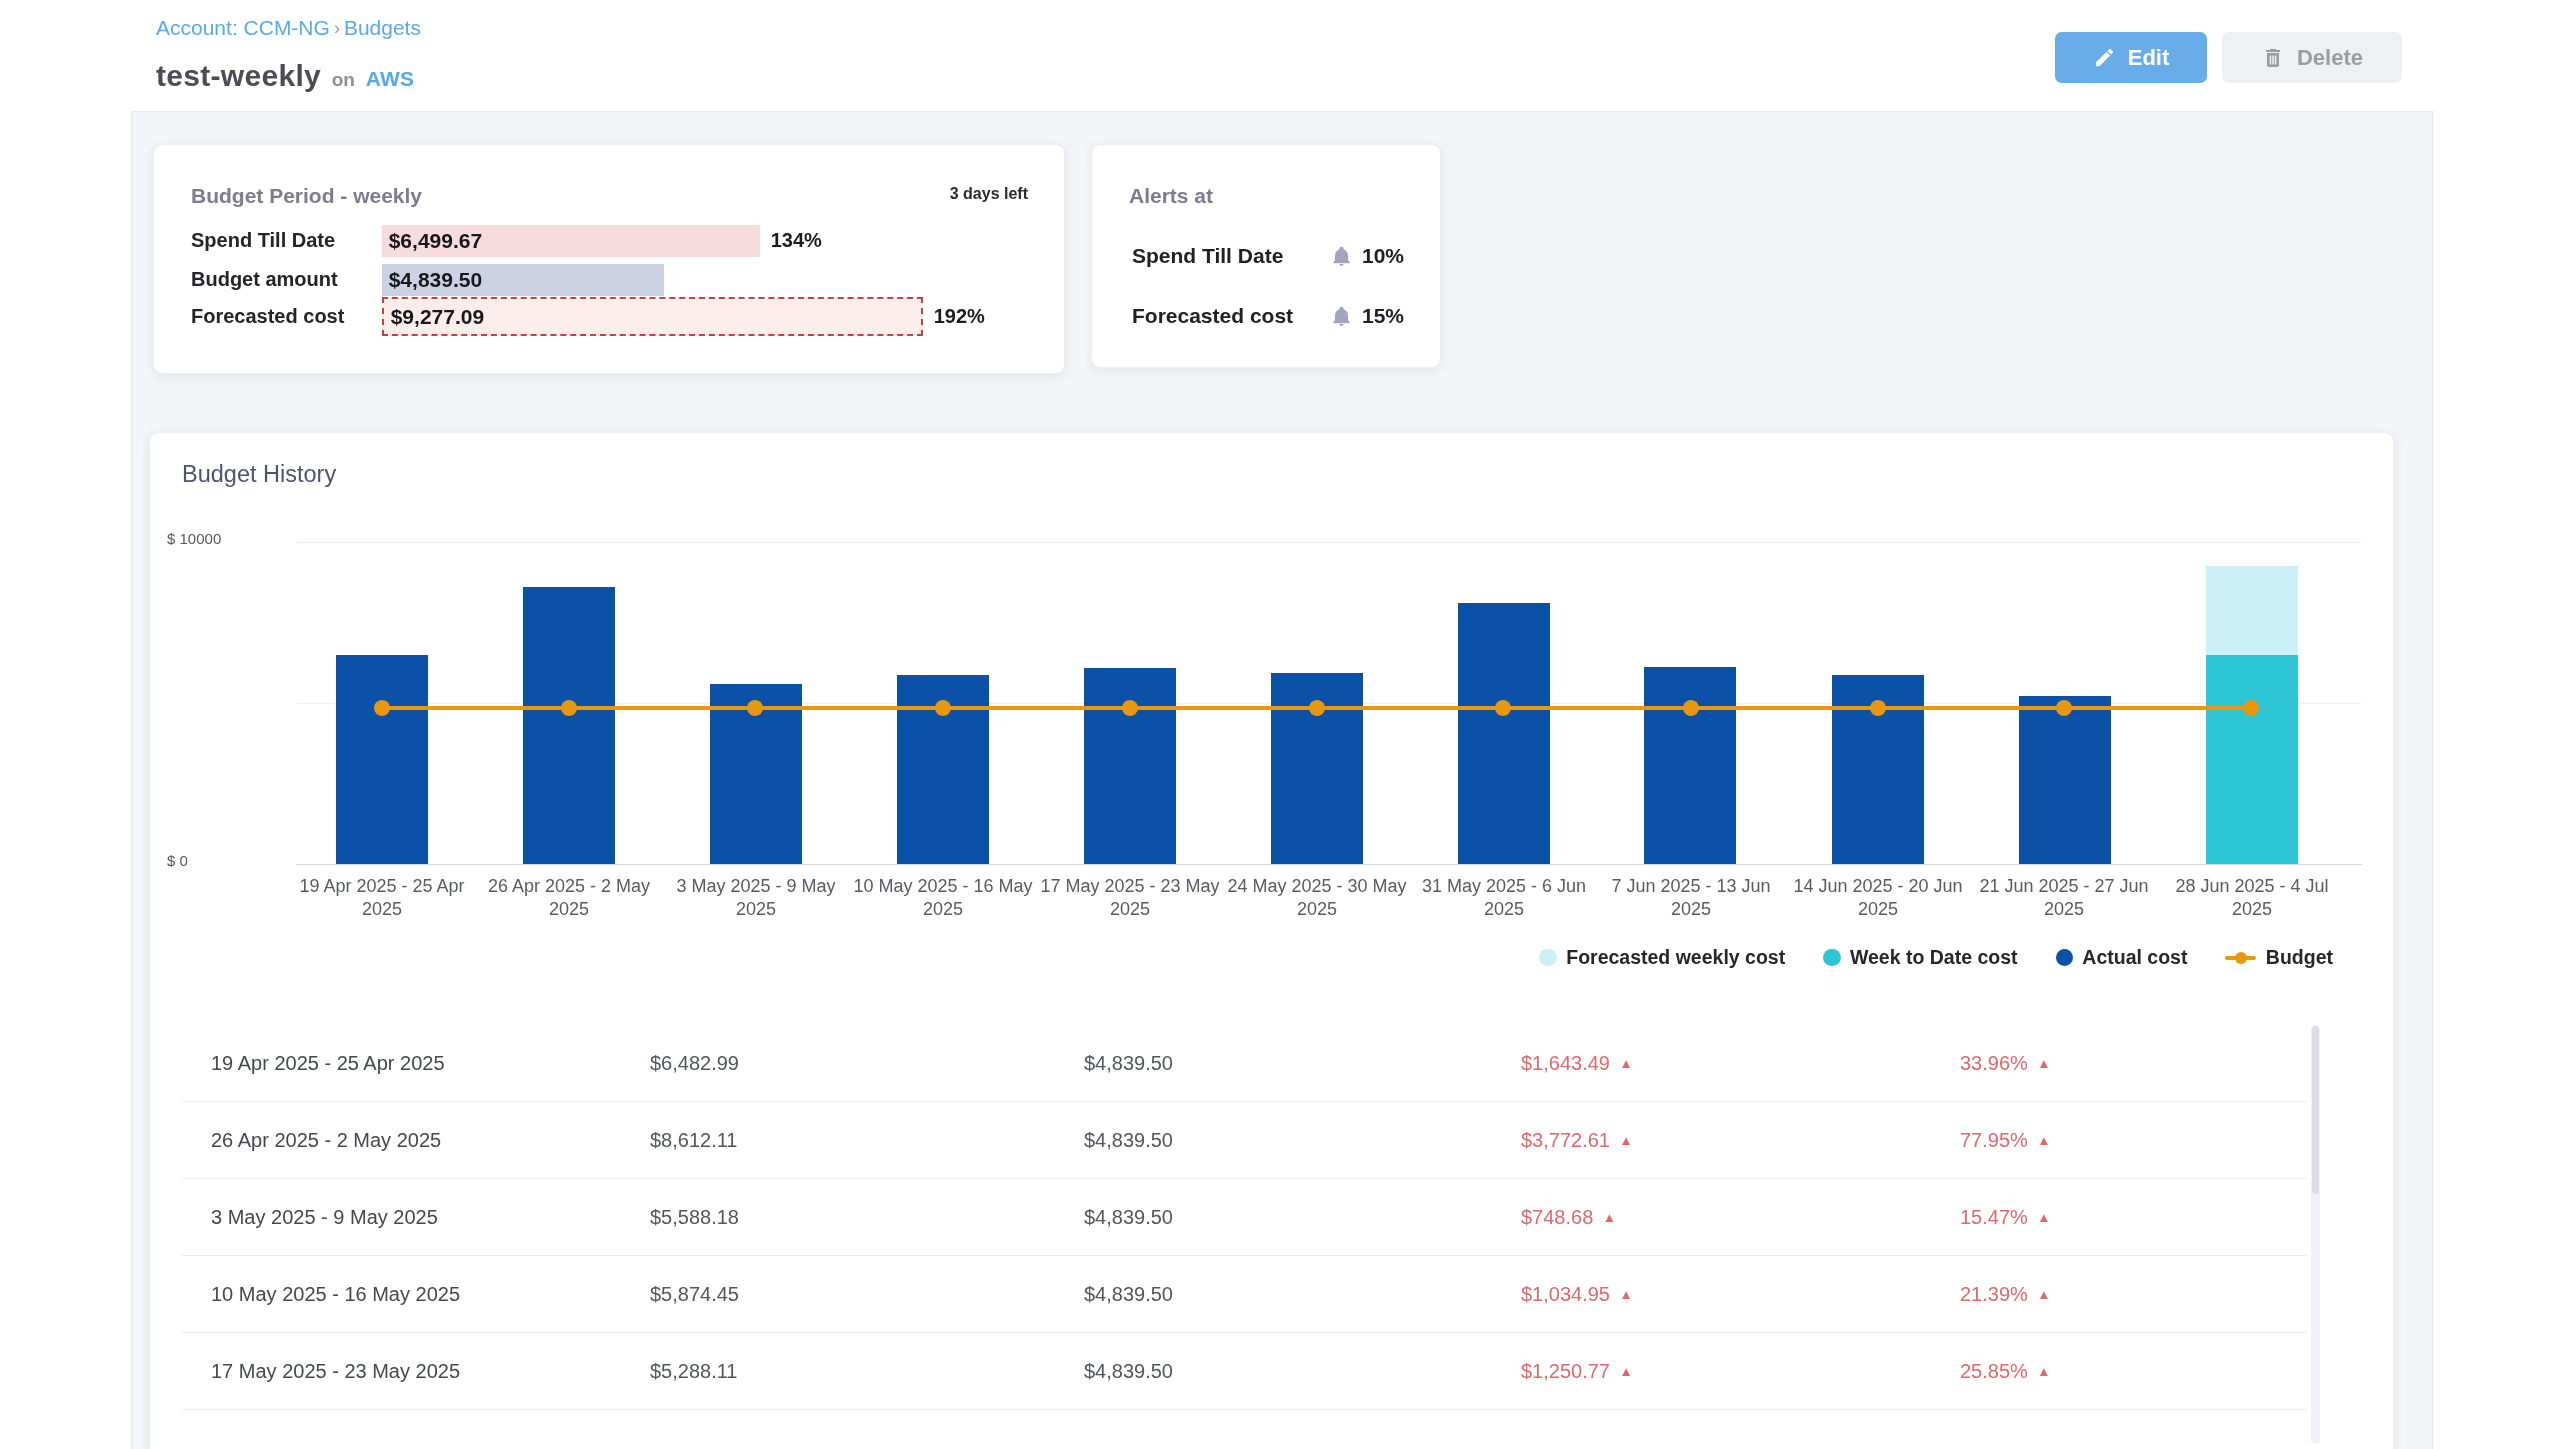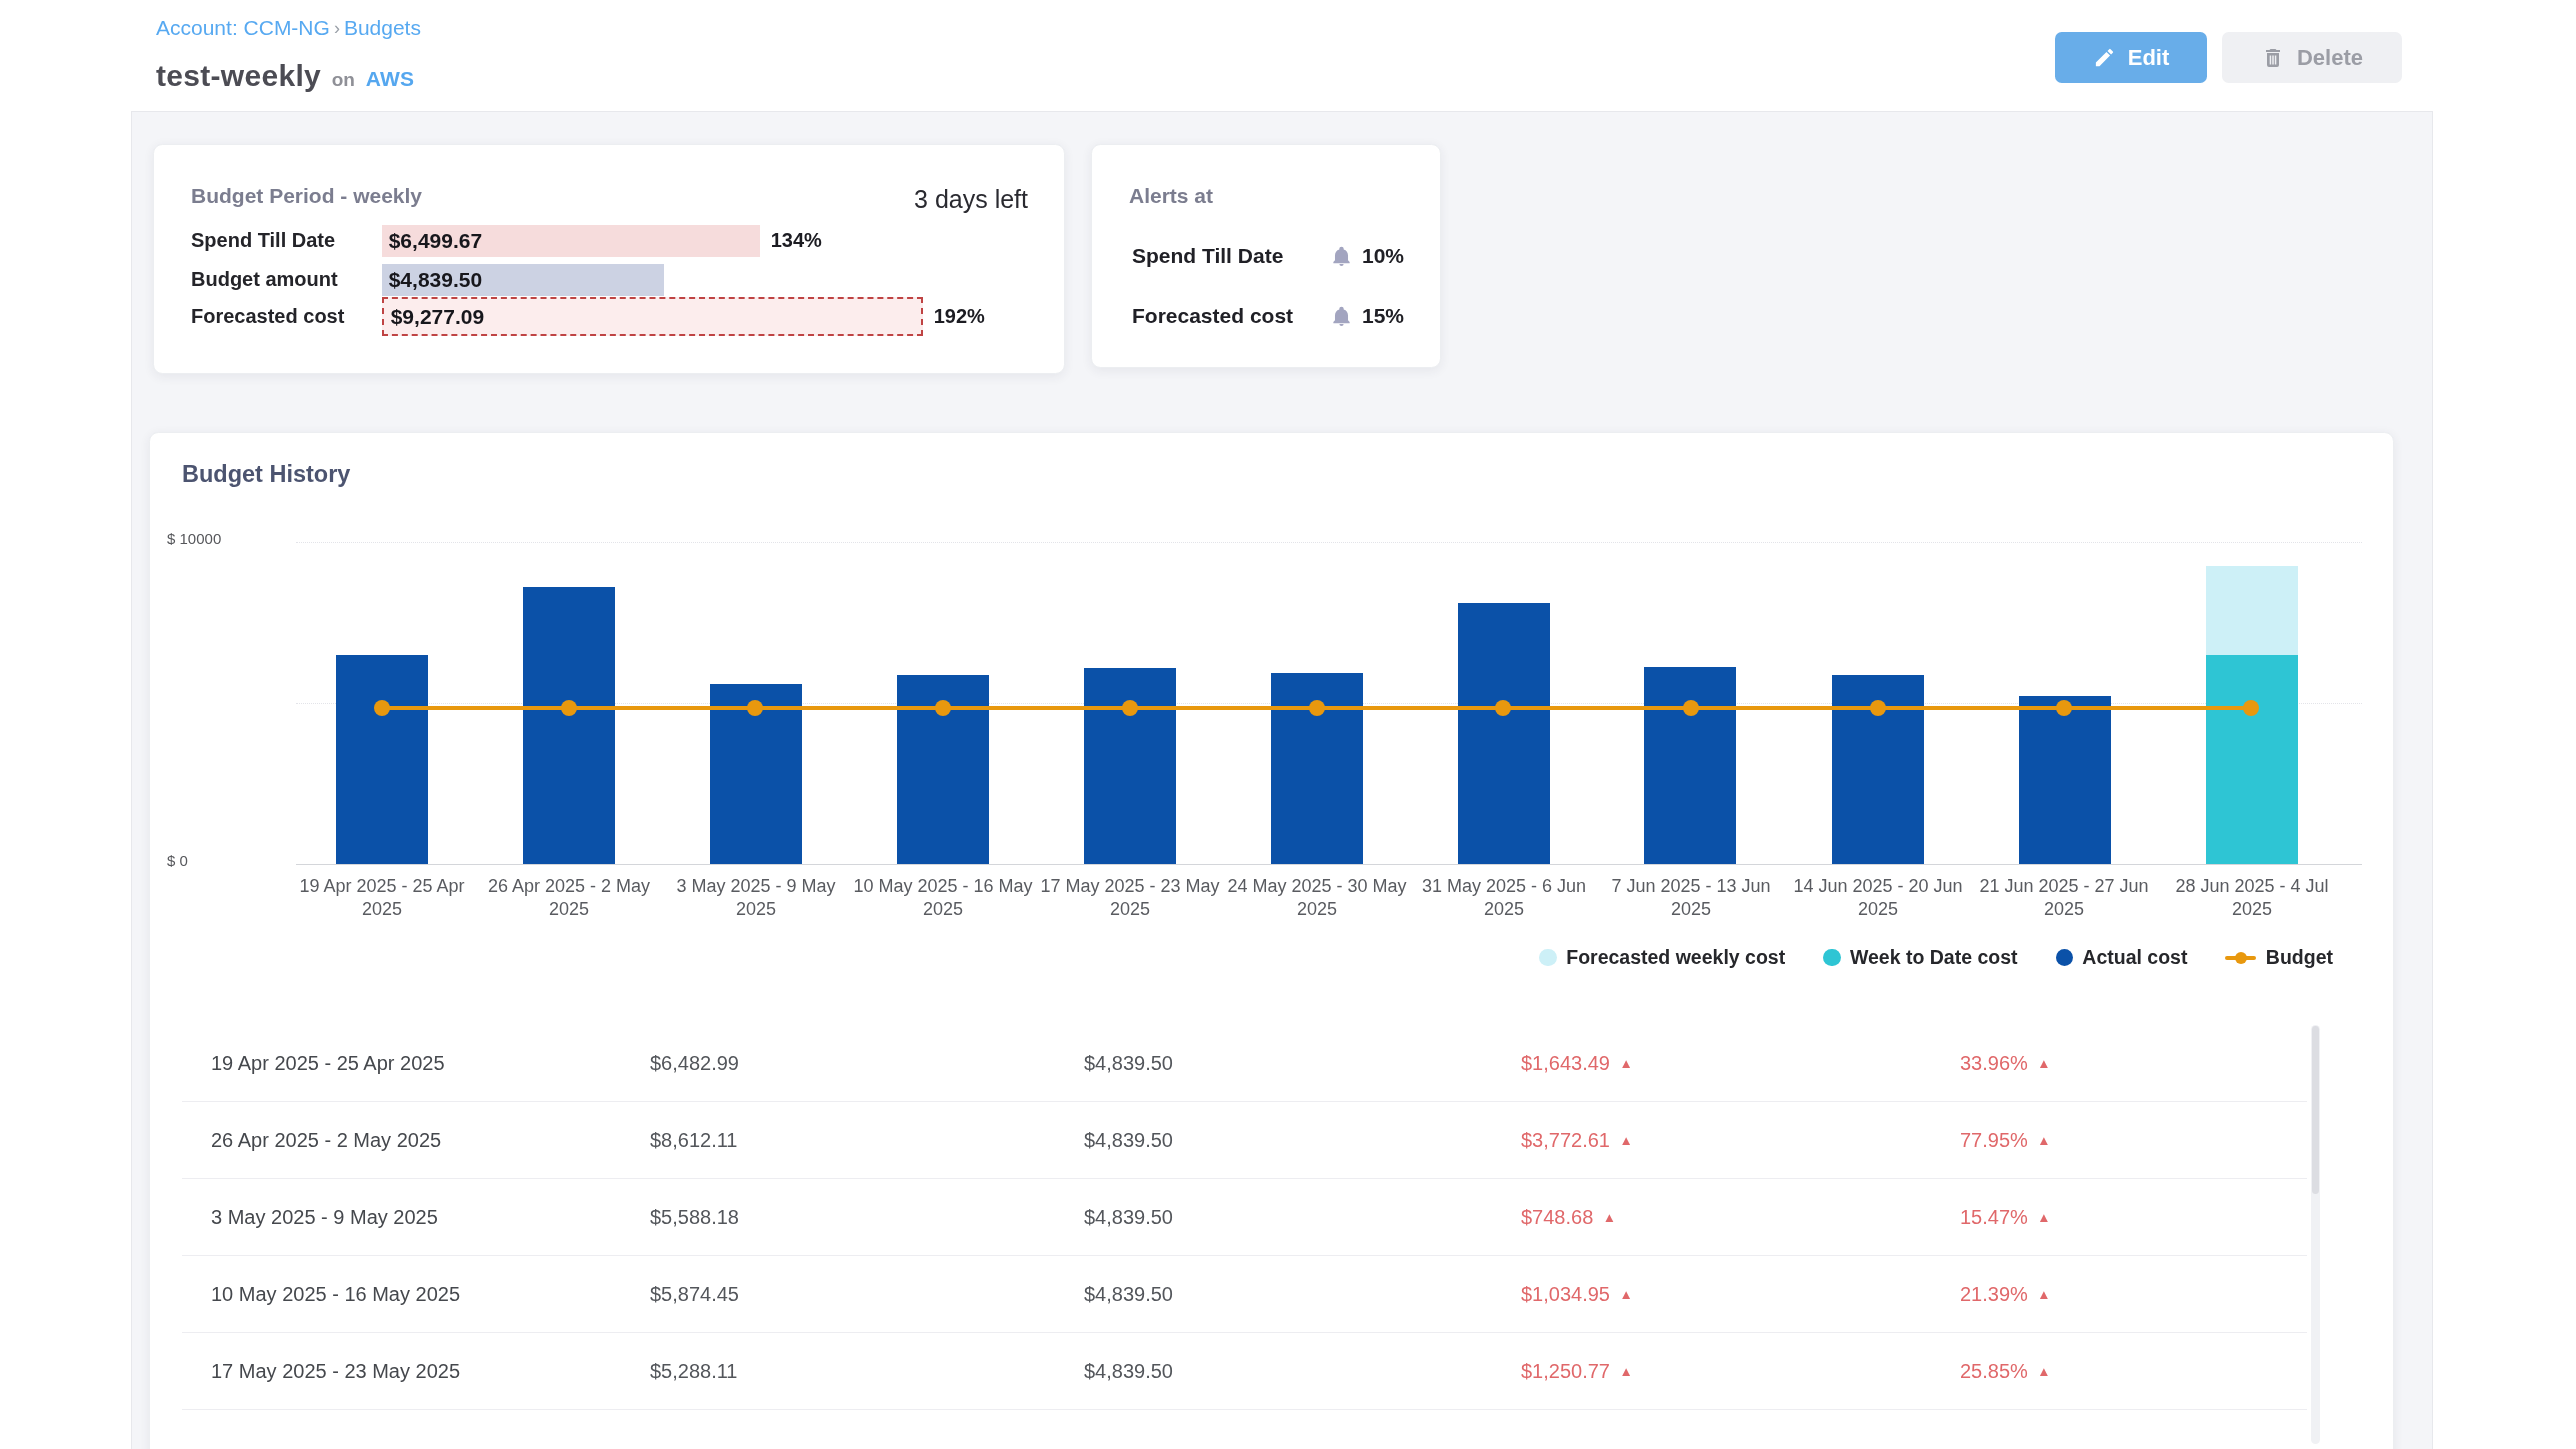--- a/index.html
+++ b/index.html
@@ -22,38 +22,38 @@
   .delete-btn { left:2222px; width:180px; background:#eff0f3; color:#9b9da5; }
   
   .panel { position:absolute; left:131px; top:111px; width:2302px; height:1338px;
     background:#f4f5f8; border:1.3px solid #e7e8ec; border-bottom:none; box-sizing:border-box; }
   .card { position:absolute; background:#ffffff; border-radius:9.4px;
     box-shadow:0 2.7px 10.7px rgba(40,45,70,.07); border:0.7px solid #eceef1; box-sizing:border-box; }
   .budget-card { left:153px; top:144px; width:912px; height:230px; }
   .alerts-card { left:1091px; top:144px; width:350px; height:224px; }
   .history-card { left:149px; top:432px; width:2245px; height:1087px; }
   .card-title { position:absolute; left:37px; top:39px; font-size:21px; color:#7b7d8f; font-weight:600; }
-  .days-left { position:absolute; right:36px; top:40px; font-size:25px; color:#2a2a30; font-weight:400; }
+  .days-left { position:absolute; right:36px; top:40px; font-size:16px; color:#2a2a30; font-weight:700; }
   
   .metric-row { position:absolute; left:37px; right:20px; height:39px; display:flex; align-items:center; }
   .metric-label { width:191px; font-size:20px; font-weight:600; color:#242429; flex:0 0 191px; }
   .metric-bar { height:32px; display:flex; align-items:center; box-sizing:border-box; flex:0 0 auto; }
   .metric-bar.spend { background:#f6dcdc; }
   .metric-bar.budget { background:#ccd2e3; }
   .metric-bar.forecast { background:#fceded; border:2px dashed #bf4343; height:39px; }
   .metric-value { font-size:21px; font-weight:bold; color:#17171c; padding-left:6.7px; white-space:nowrap; }
   .metric-pct { font-size:20px; font-weight:600; color:#1c1c22; margin-left:10.7px; }
   
   .alert-row { position:absolute; left:40px; right:36px; height:36px; display:flex;
     justify-content:space-between; align-items:center; }
   .alert-label { font-size:21px; font-weight:600; color:#202026; }
   .alert-right { display:flex; align-items:center; gap:9.4px; }
   .alert-pct { font-size:21px; font-weight:600; color:#202026; }
   
-  .history-title { position:absolute; left:32px; top:28px; font-size:23.5px; font-weight:bold; color:#4c5470; }
+  .history-title { position:absolute; left:32px; top:28px; font-size:23.5px; font-weight:normal; color:#4c5470; }
   #chart-plot { position:absolute; left:146px; top:109px; width:2066px; height:322px;
     border-bottom:1.3px solid #d4d6da; }
   .gridline { position:absolute; left:0; right:0; height:0; border-top:1.3px dotted #e3e4e9; }
   .bar { position:absolute; }
   .xlabel { position:absolute; width:188px; top:333px; font-size:18px; color:#595b60;
     text-align:center; line-height:1.3; }
   .ylabel { position:absolute; left:17px; width:101px; font-size:15px; color:#56575b; }
   .budget-line { position:absolute; height:4px; background:#e8980e; border-radius:2px; }
   .budget-dot { position:absolute; width:16px; height:16px; border-radius:50%; background:#e8980e; }
   .legend { position:absolute; right:60px; top:513px; display:flex; align-items:flex-start; gap:38px; }

